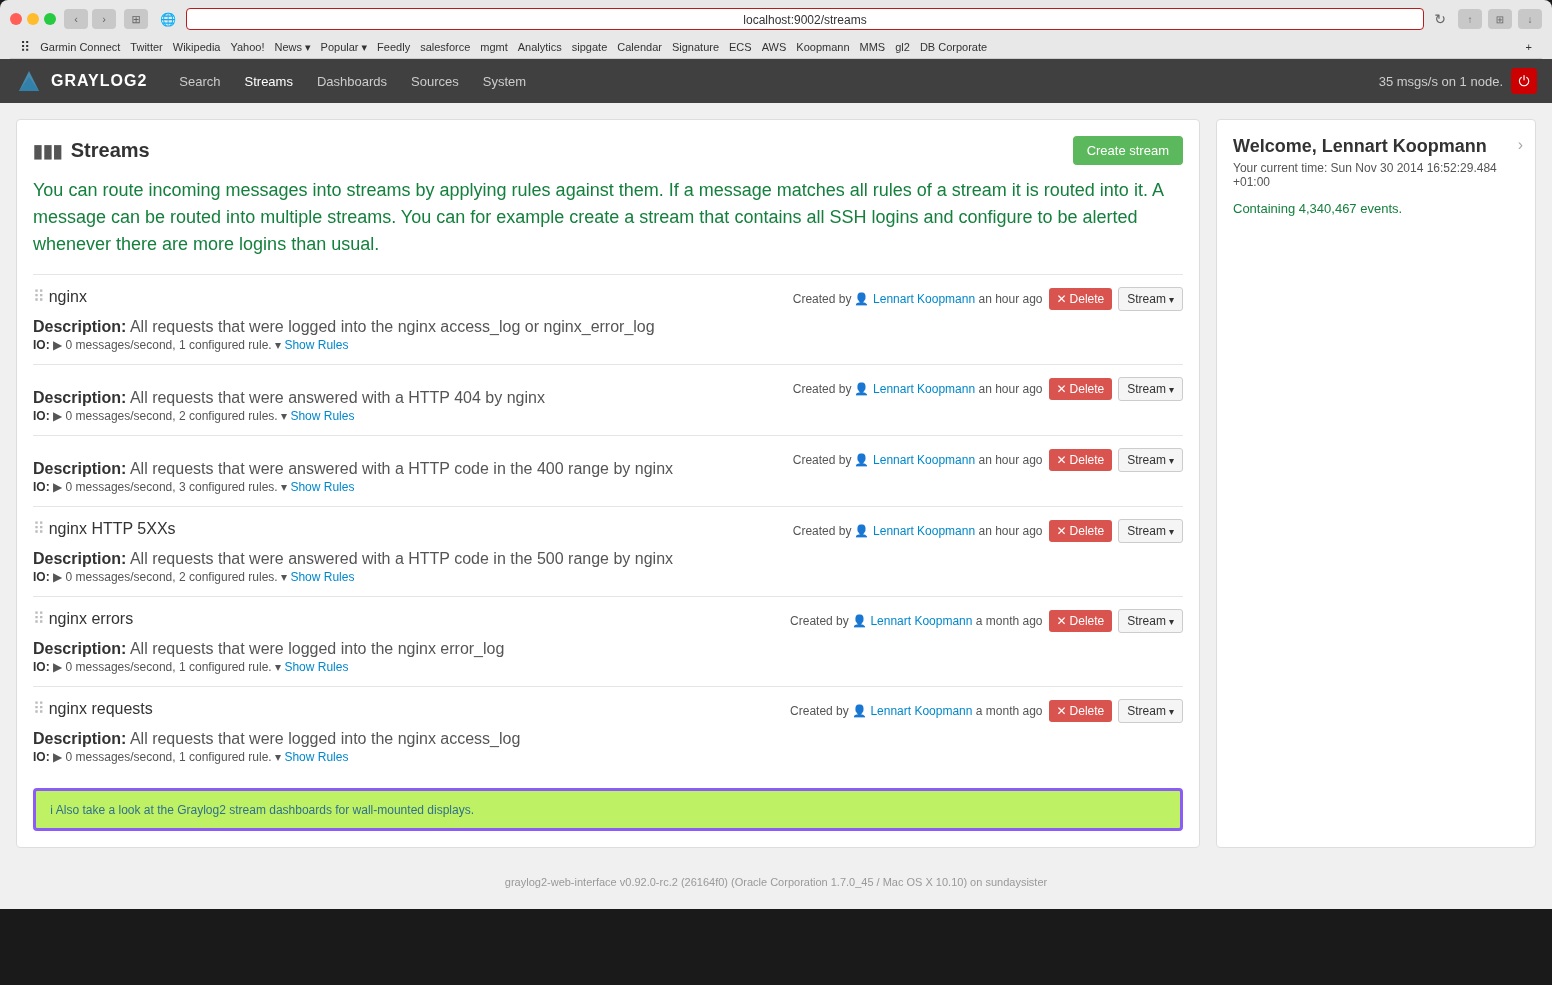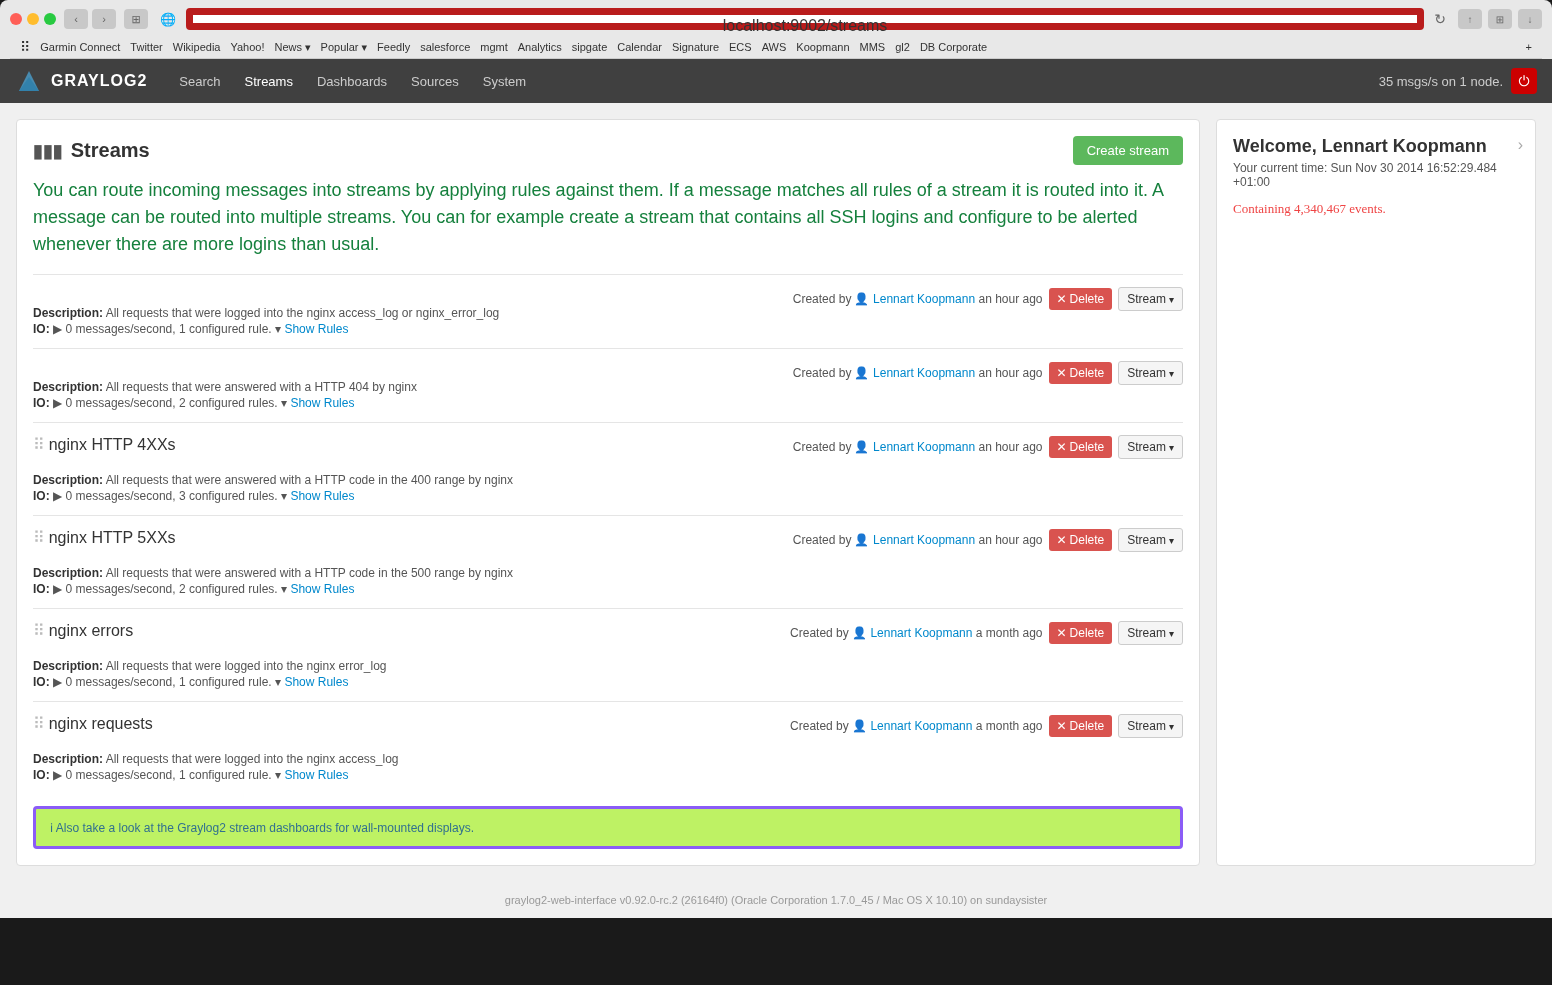--- a/index.html
+++ b/index.html
@@ -12,21 +12,21 @@
     .traffic-light { width: 12px; height: 12px; border-radius: 50%; cursor: pointer; }
     .tl-red { background: #ff5f57; }
     .tl-yellow { background: #ffbd2e; }
     .tl-green { background: #28ca41; }
     .nav-buttons { display: flex; gap: 4px; }
     .nav-btn { width: 24px; height: 20px; background: #c8c8c8; border: none; border-radius: 4px; cursor: pointer; display: flex; align-items: center; justify-content: center; font-size: 11px; color: #666; }
     .nav-btn:disabled { opacity: 0.5; }
     .tab-btn { width: 24px; height: 20px; background: #c8c8c8; border: none; border-radius: 4px; cursor: pointer; font-size: 11px; color: #666; }
     .address-bar-wrap { flex: 1; display: flex; align-items: center; gap: 6px; }
     .globe-icon-wrap { width: 24px; height: 20px; display: flex; align-items: center; justify-content: center; }
-    .address-bar { flex: 1; height: 22px; border: 7px solid #b91c1c; border-radius: 4px; background: white; text-align: center; font-size: 16px; color: #333; line-height: 22px; padding: 0 8px; }
+    .address-bar { flex: 1; height: 22px; border: 1px solid #b91c1c; border-radius: 4px; background: white; text-align: center; font-size: 12px; color: #333; line-height: 22px; padding: 0 8px; }
     .reload-btn { width: 20px; height: 20px; background: none; border: none; cursor: pointer; font-size: 14px; color: #666; }
     .browser-actions { display: flex; gap: 6px; }
     .browser-action-btn { width: 24px; height: 20px; background: #c8c8c8; border: none; border-radius: 4px; cursor: pointer; font-size: 10px; color: #666; display: flex; align-items: center; justify-content: center; }
 
     
     .bookmarks-bar { background: #e8e8e8; padding: 3px 10px; border-bottom: 1px solid #ccc; display: flex; align-items: center; gap: 10px; font-size: 11px; color: #333; overflow: hidden; white-space: nowrap; }
     .bookmark-item { cursor: pointer; color: #333; text-decoration: none; }
     .bookmark-more { margin-left: auto; font-size: 11px; color: #333; cursor: pointer; }
 
     
@@ -54,21 +54,21 @@
     .streams-icon { font-size: 18px; color: #555; }
     .create-stream-btn { background: #5cb85c; color: white; border: none; border-radius: 4px; padding: 7px 14px; font-size: 13px; cursor: pointer; }
 
     .streams-description { color: #15803d; font-size: 18px; line-height: 1.5; margin-bottom: 16px; }
 
     
     .stream-item { border-top: 1px solid #e5e5e5; padding: 12px 0; }
     .stream-item-header { display: flex; align-items: flex-start; justify-content: space-between; }
     .stream-name-area { flex: 1; }
     .stream-name { font-size: 16px; color: #333; font-weight: normal; margin-bottom: 4px; }
-    .stream-meta-line { color: #555; font-size: 12px; margin-top: 19px; }
+    .stream-meta-line { color: #555; font-size: 16px; margin-top: 12px; }
     .stream-meta-line strong { color: #333; }
     .stream-io-line { color: #555; font-size: 12px; margin-top: 2px; }
     .stream-io-line .io-label { color: #333; font-weight: bold; }
     .show-rules-link { color: #08c; text-decoration: none; cursor: pointer; font-size: 12px; }
 
     .stream-actions { display: flex; align-items: center; gap: 6px; white-space: nowrap; }
     .created-info { font-size: 12px; color: #555; }
     .created-info a { color: #08c; text-decoration: none; }
     .delete-btn { background: #d9534f; color: white; border: none; border-radius: 3px; padding: 4px 8px; font-size: 12px; cursor: pointer; display: flex; align-items: center; gap: 3px; }
     .stream-btn { background: #f5f5f5; color: #333; border: 1px solid #ccc; border-radius: 3px; padding: 4px 8px; font-size: 12px; cursor: pointer; display: flex; align-items: center; gap: 3px; }
@@ -77,21 +77,21 @@
     
     .info-box { background: #bef264; border: 3px solid #8b5cf6; border-radius: 4px; padding: 10px 14px; margin-top: 12px; font-size: 12px; color: #31708f; }
     .info-box a { color: #31708f; }
 
     
     .app-footer { text-align: center; padding: 12px; color: #999; font-size: 11px; }
 
     
     .sidebar-welcome { font-size: 18px; font-weight: bold; color: #333; margin-bottom: 4px; }
     .sidebar-time { font-size: 12px; color: #555; margin-bottom: 12px; }
-    .sidebar-events { font-size: 13px; color: #ef4444; font-family: Liberation Serif, serif; }
+    .sidebar-events { font-size: 13px; color: #15803d; }
     .sidebar-arrow { position: absolute; right: 12px; top: 16px; font-size: 16px; color: #aaa; cursor: pointer; }
 
     
     .wolf-icon { width: 28px; height: 28px; }
   </style>
 </head>
 <body>
 
 <div class="browser-chrome">
   <div class="browser-toolbar">
@@ -178,20 +178,23 @@
         </div>
         <button class="create-stream-btn">Create stream</button>
       </div>
       <p class="streams-description">You can route incoming messages into streams by applying rules against them. If a message matches all rules of a stream it is routed into it. A message can be routed into multiple streams. You can for example create a stream that contains all SSH logins and configure to be alerted whenever there are more logins than usual.</p>
 
       <div>
 
         <div class="stream-item">
           <div class="stream-item-header">
             <div class="stream-name-area">
+              <div class="stream-name">
+                <span style="color:#bbb;margin-right:4px;">⠿</span>nginx
+              </div>
               <div class="stream-meta-line">
                 <strong>Description:</strong> All requests that were logged into the nginx access_log or nginx_error_log
               </div>
               <div class="stream-io-line">
                 <span class="io-label">IO:</span> ▶ 0 messages/second, 1 configured rule. ▾
                 <a class="show-rules-link">Show Rules</a>
               </div>
             </div>
             <div class="stream-actions">
               <span class="created-info">Created by <a>👤 Lennart Koopmann</a> an hour ago</span>
@@ -216,23 +219,20 @@
               <span class="created-info">Created by <a>👤 Lennart Koopmann</a> an hour ago</span>
               <button class="delete-btn"><span>✕</span> Delete</button>
               <button class="stream-btn">Stream <span class="caret">▾</span></button>
             </div>
           </div>
         </div>
 
         <div class="stream-item">
           <div class="stream-item-header">
             <div class="stream-name-area">
-              <div class="stream-name">
-                <span style="color:#bbb;margin-right:4px;">⠿</span>nginx HTTP 4XXs
-              </div>
               <div class="stream-meta-line">
                 <strong>Description:</strong> All requests that were answered with a HTTP code in the 400 range by nginx
               </div>
               <div class="stream-io-line">
                 <span class="io-label">IO:</span> ▶ 0 messages/second, 3 configured rules. ▾
                 <a class="show-rules-link">Show Rules</a>
               </div>
             </div>
             <div class="stream-actions">
               <span class="created-info">Created by <a>👤 Lennart Koopmann</a> an hour ago</span>

